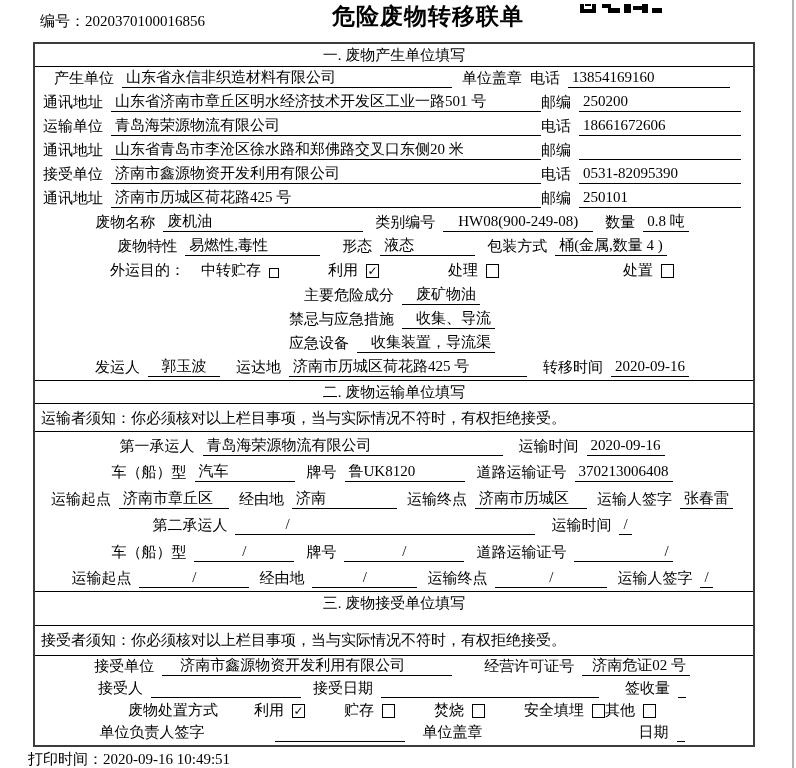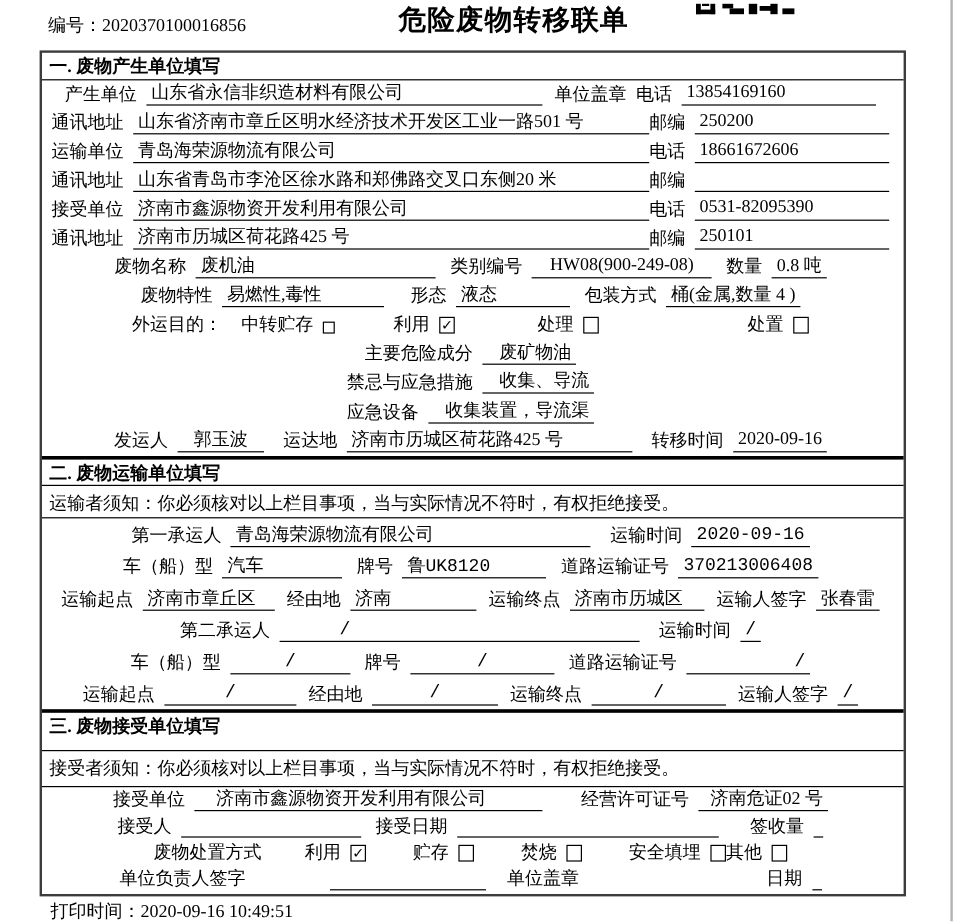--- a/index.html
+++ b/index.html
@@ -13,45 +13,45 @@
   }
   .edge-line { position: absolute; left: 792px; top: 0; width: 2px; height: 768px; background: #b4b4b4; }
   .doc-no { position: absolute; left: 40px; top: 12px; white-space: nowrap; }
   .doc-title { position: absolute; left: 332px; top: 1px; font-size: 23px; font-weight: bold; letter-spacing: 1px; white-space: nowrap; }
   .qr { position: absolute; left: 580px; top: 0; }
 
   .form {
     position: absolute; left: 33px; top: 42px; width: 722px; height: 705px;
     border: 2px solid #3c3c3c; display: flex; flex-direction: column; background: #fff;
   }
-  .sec-title { font-weight: bold; padding: 2px 6px 0 6px; border-bottom: 1px solid #000; }
-  .bt { border-top: 3px solid #000000; }
+  .sec-title { font-weight: normal; padding: 2px 6px 0 6px; border-bottom: 1px solid #000; text-align: center; }
+  .bt { border-top: 1px solid #000000; }
   .notice { border-bottom: 1px solid #000; padding: 5px 6px 0 6px; white-space: nowrap; }
   .rows { display: flex; flex-direction: column; align-items: center; }
   #s1h { height: 23px; }
   #s1rows { height: 319px; }
   #s2h { height: 25px; }
   #s2notice { height: 28px; }
-  #s2rows { height: 162px; font-family: Liberation Mono, monospace; }
+  #s2rows { height: 162px; }
   #s3h { height: 36px; }
   #s3notice { height: 30px; }
   #s3rows { flex: 1; }
   .row { flex: 1; display: flex; align-items: flex-end; padding: 0 10px 3px 6px; white-space: nowrap; }
   .lb { margin-right: 8px; white-space: nowrap; }
   .uv { display: inline-block; border-bottom: 1px solid #000; min-height: 19px; padding: 0 4px; white-space: nowrap; overflow: visible; }
   .fill { flex: 1 1 auto; }
   .c { text-align: center; }
   .ml-auto { margin-left: auto; }
   .cb {
     display: inline-block; width: 13px; height: 14px; border: 1px solid #000;
     margin-left: 8px; margin-bottom: 2px; font-size: 12px; line-height: 13px; text-align: center;
     font-family: "DejaVu Sans", sans-serif;
   }
   .cb.sm { width: 10px; height: 10px; line-height: 9px; font-size: 9px; }
-  .print-line { position: absolute; left: 42px; top: 750px; white-space: nowrap; }
+  .print-line { position: absolute; left: 28px; top: 750px; white-space: nowrap; }
 </style>
 </head>
 <body>
 
 <div class="edge-line"></div>
 
 <div class="doc-no"><span>编号：</span><span>2020370100016856</span></div>
 <div class="doc-title">危险废物转移联单</div>
 
 <div class="qr">

